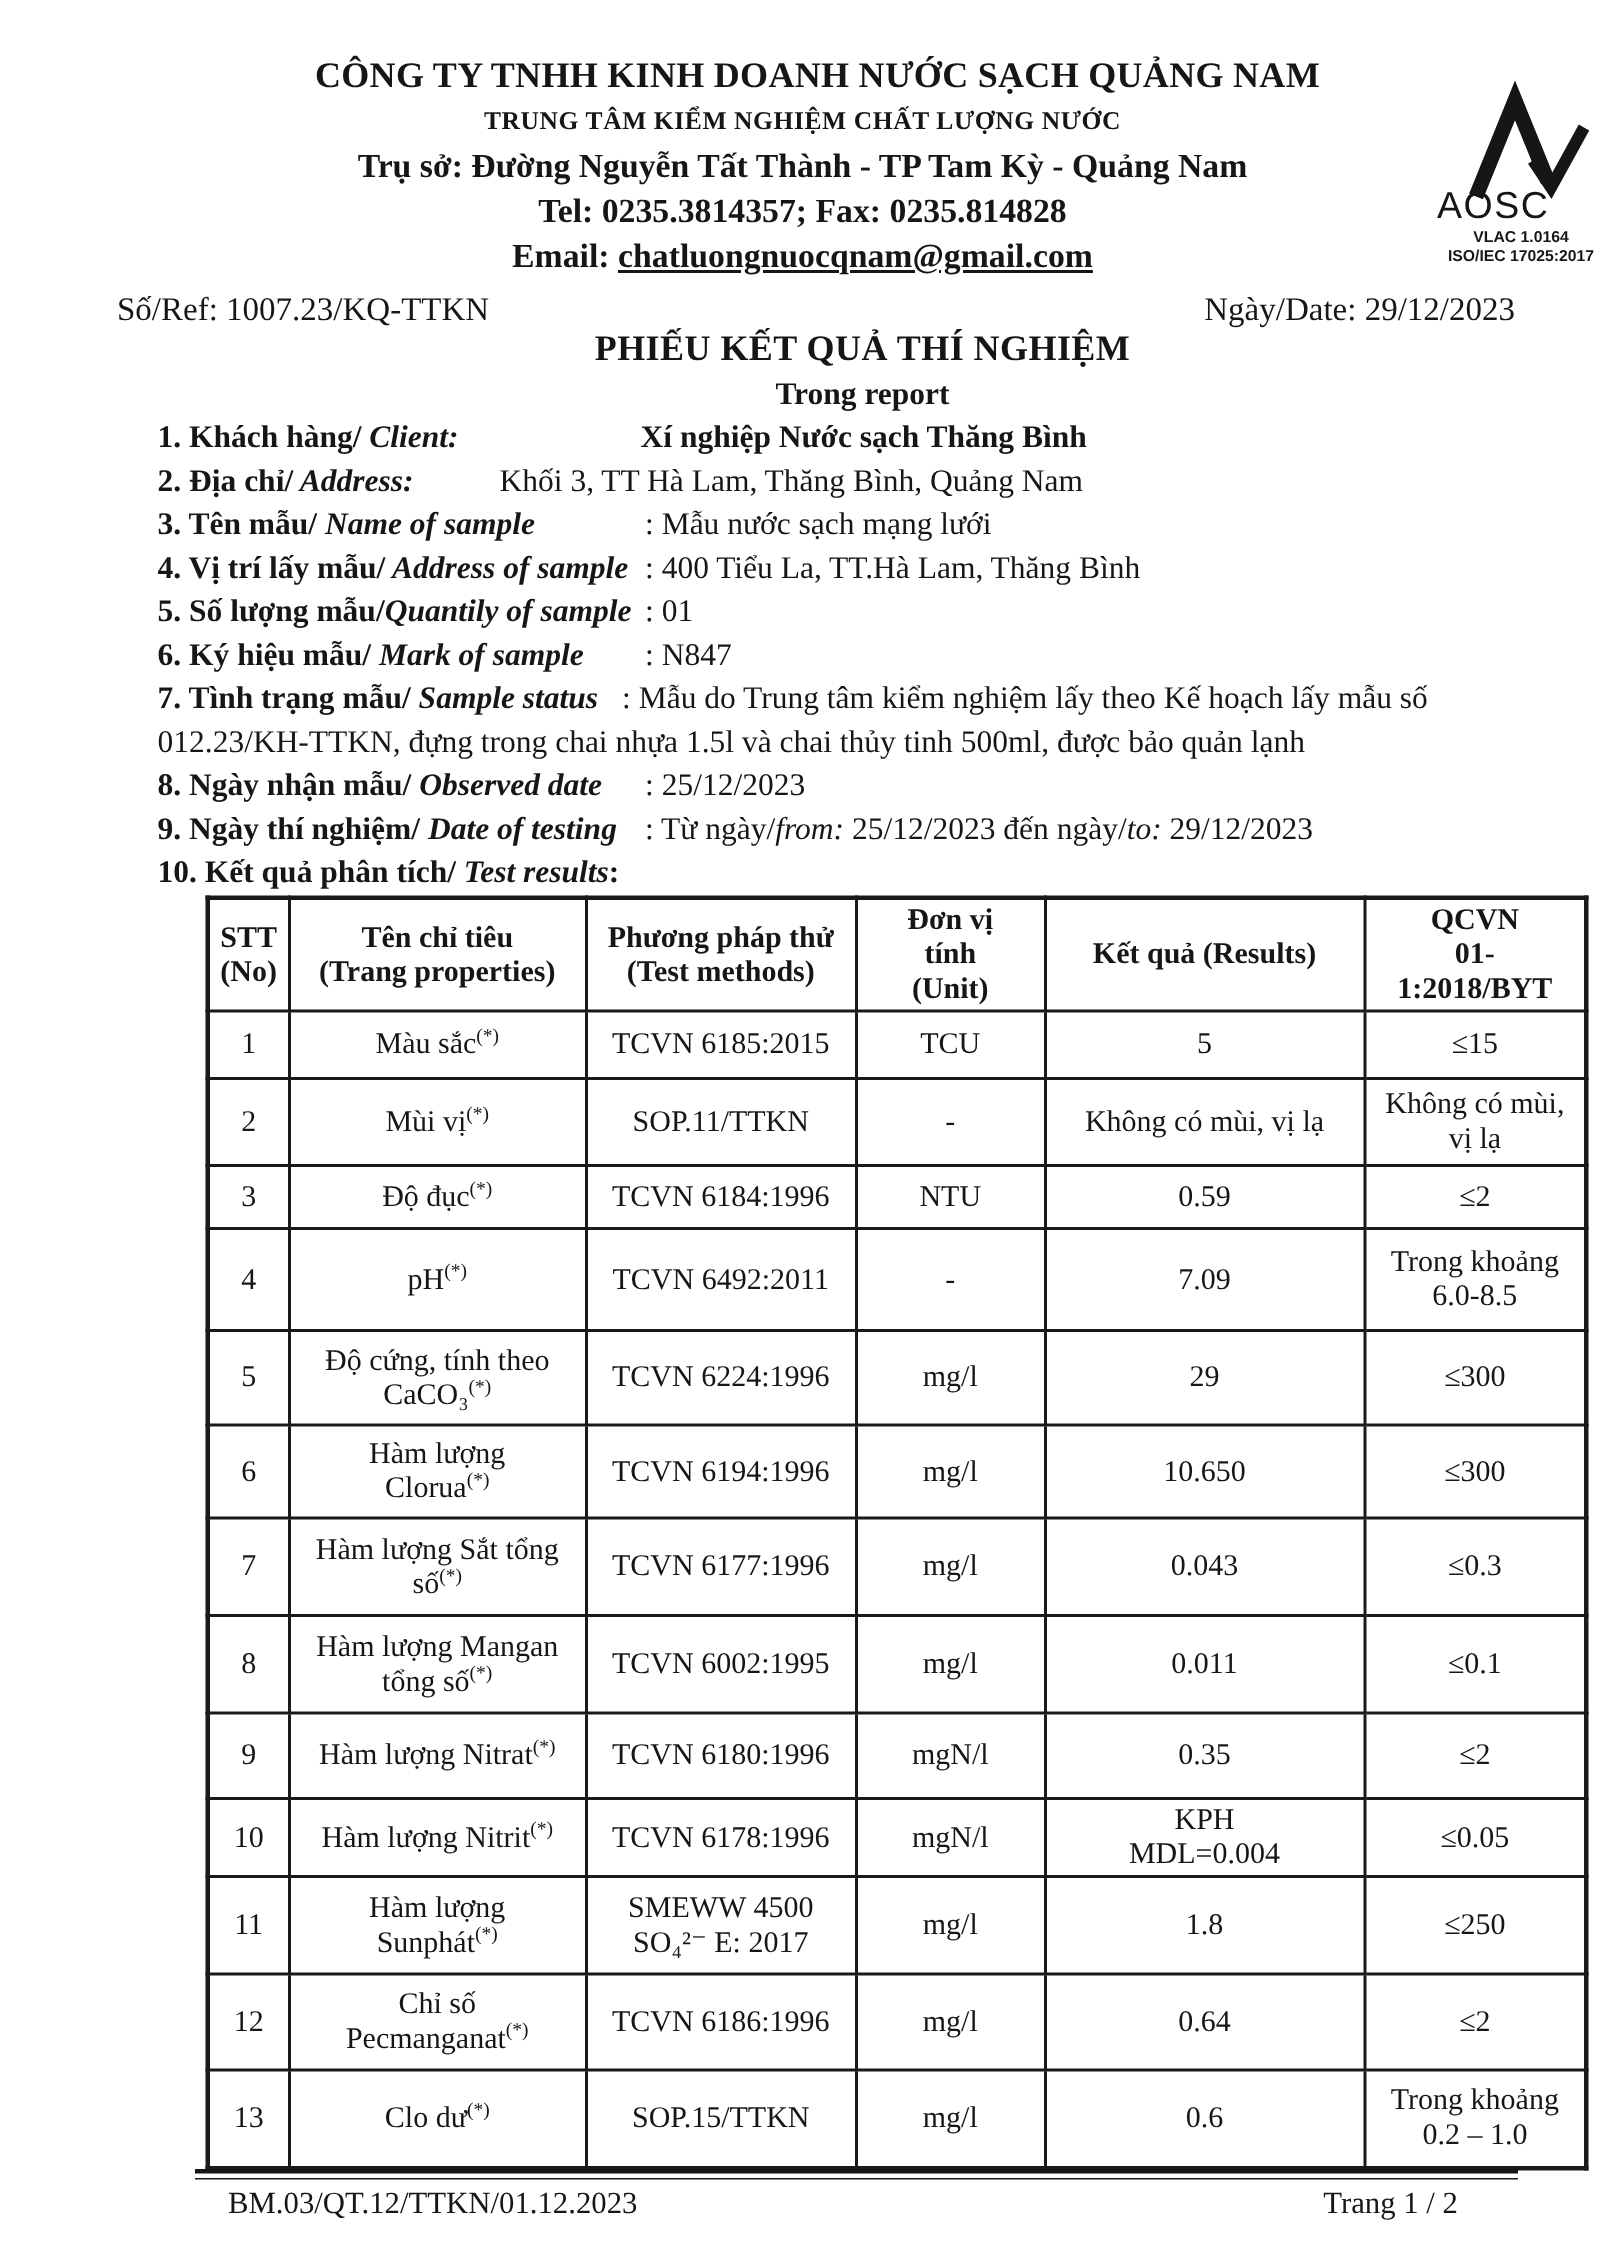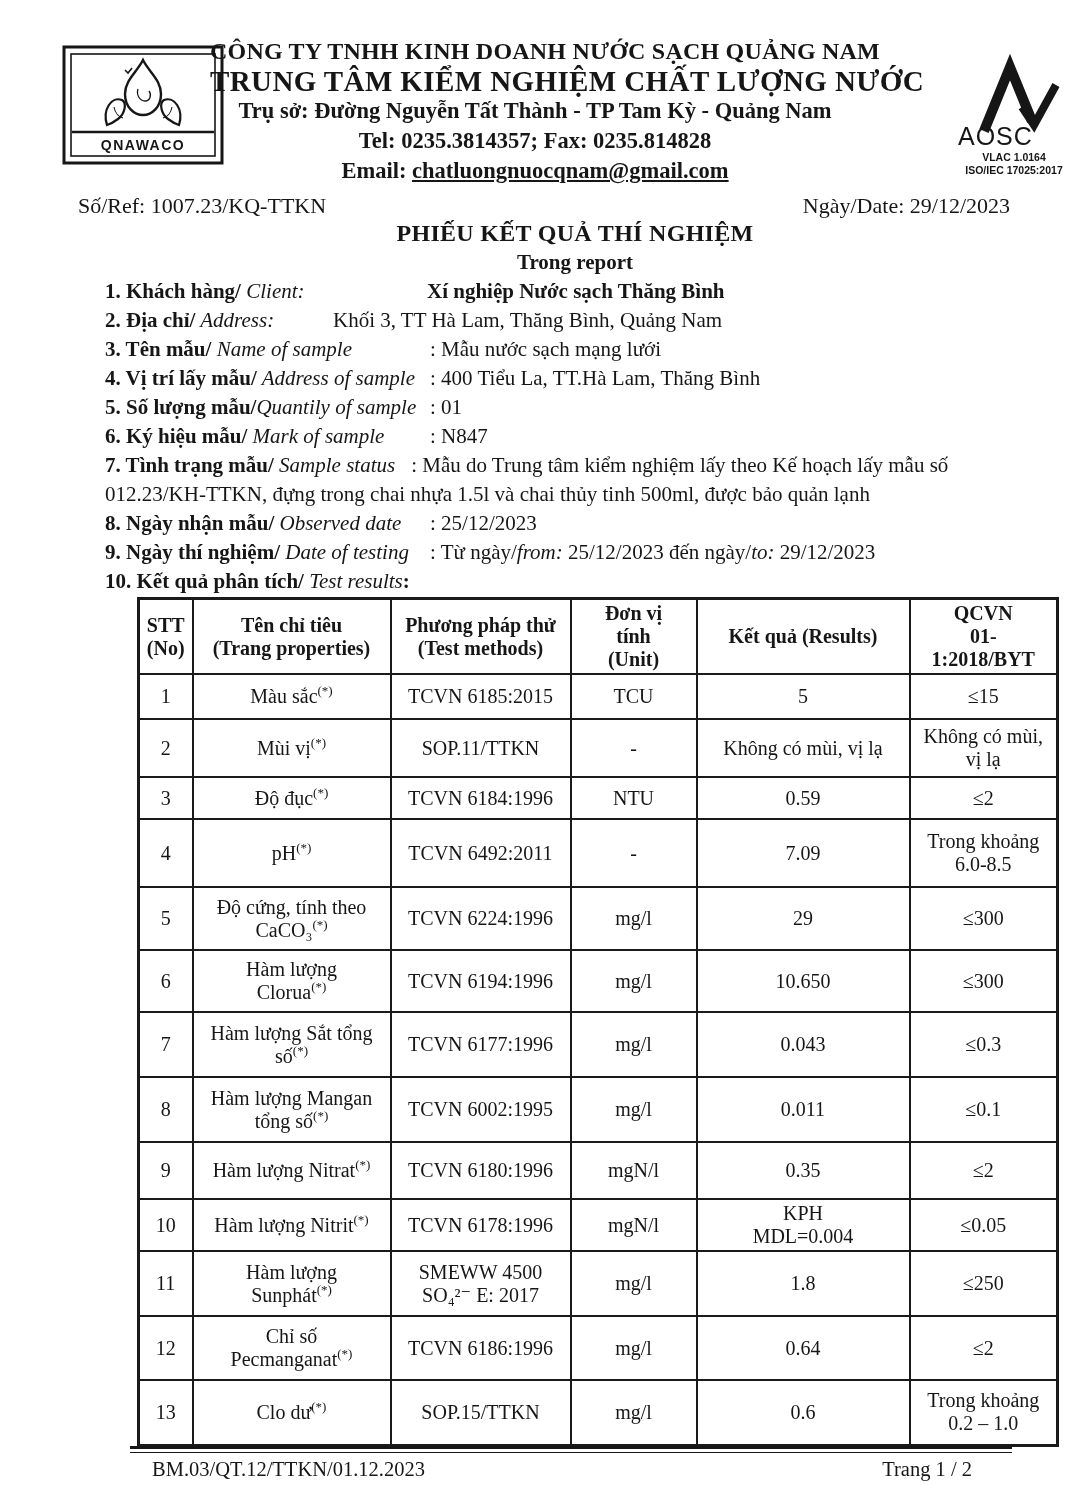--- a/index.html
+++ b/index.html
@@ -9,40 +9,40 @@
     -webkit-font-smoothing:antialiased;
   }
   .page{position:absolute;inset:0;overflow:hidden;}
 
   
   .logo-left{position:absolute;left:62px;top:45px;}
   .logo-ilac{position:absolute;left:843px;top:40px;}
   .logo-aosc{position:absolute;left:952px;top:51px;}
   .header-text{position:absolute;left:210px;top:36px;width:650px;text-align:center;}
   .co1{font-size:24px;font-weight:bold;line-height:30px;letter-spacing:.2px;white-space:nowrap;}
-  .co2{font-size:29px;font-weight:bold;line-height:30px;letter-spacing:.4px;white-space:nowrap;}
+  .co2{font-size:17px;font-weight:bold;line-height:30px;letter-spacing:.4px;white-space:nowrap;}
   .addr{font-size:22.5px;font-weight:bold;line-height:30px;white-space:nowrap;}
   .tel{font-size:22.5px;font-weight:bold;line-height:30px;white-space:nowrap;}
   .email-line{font-size:22.5px;font-weight:bold;line-height:30px;white-space:nowrap;}
   .email-addr{text-decoration:underline;}
 
   
   .ref-row{position:absolute;left:78px;top:193px;width:932px;display:flex;
     justify-content:space-between;font-size:22px;}
   .doc-title{position:absolute;left:105px;top:220px;width:940px;text-align:center;
     font-size:24px;font-weight:bold;letter-spacing:.3px;}
   .doc-subtitle{position:absolute;left:105px;top:250px;width:940px;text-align:center;
     font-size:21px;font-weight:bold;}
 
   
   .info{position:absolute;left:105px;top:277px;width:941px;font-size:21px;}
   .info-item{position:relative;height:29px;line-height:29px;white-space:nowrap;}
   .info-item.two-line{height:58px;white-space:normal;}
   .lab{font-weight:bold;}
-  .lab-en{font-weight:normal;font-style:italic;}
+  .lab-en{font-weight:bold;font-style:italic;}
   .it{font-style:italic;}
   .val-abs{position:absolute;top:0;left:325px;white-space:nowrap;font-weight:normal;}
   .val-client{left:322px;font-weight:bold;}
   .val-address{left:228px;}
   .tab7{display:inline-block;width:16px;}
 
   
   .results-table{position:absolute;left:137px;top:597px;border-collapse:collapse;
     table-layout:fixed;font-size:20px;}
   .results-table th,.results-table td{
@@ -65,39 +65,20 @@
   .footer-rule{position:absolute;left:130px;top:1446px;width:882px;height:3px;
     border-top:3px solid #161616;border-bottom:1px solid #161616;}
   .footer-row{position:absolute;left:152px;top:1458px;width:820px;display:flex;
     justify-content:space-between;font-size:20.5px;align-items:flex-end;}
 </style>
 </head>
 <body>
 
 <div class="page">
 
-  <div class="logo-left">
-    <svg width="162" height="120" viewBox="0 0 162 120">
-      <rect x="2" y="2" width="158" height="116" fill="none" stroke="#161616" stroke-width="3"></rect>
-      <rect x="9" y="9" width="144" height="102" fill="none" stroke="#161616" stroke-width="1.6"></rect>
-      <g fill="none" stroke="#161616">
-        <path d="M81,15 C87,27 99,35 99,49 C99,62 90,70 81,70 C72,70 63,62 63,49 C63,35 75,27 81,15 Z" stroke-width="2.4"></path>
-        <path d="M76,44 C74,50 78,56 83,56 C88,56 90,50 87,46" stroke-width="1.3"></path>
-        <path d="M63,25 l3,3 l4,-5" stroke-width="1.6"></path>
-      </g>
-      <g fill="none" stroke="#161616" stroke-width="2.2">
-        <path d="M45,80 C40,64 50,51 60,55 C65,58 63,69 56,74 C52,77 48,79 45,80 Z"></path>
-        <path d="M117,80 C122,64 112,51 102,55 C97,58 99,69 106,74 C110,77 114,79 117,80 Z"></path>
-        <path d="M52,62 C53,68 57,72 61,73" stroke-width="1.1"></path>
-        <path d="M110,62 C109,68 105,72 101,73" stroke-width="1.1"></path>
-      </g>
-      <line x1="10" y1="87" x2="152" y2="87" stroke="#161616" stroke-width="2.4"></line>
-      <text x="81" y="105" text-anchor="middle" font-family="Liberation Sans, sans-serif" font-size="14" font-weight="bold" letter-spacing="1.5" fill="#161616">QNAWACO</text>
-    </svg>
-  </div>
 
   <div class="header-text">
     <div class="co1">CÔNG TY TNHH KINH DOANH NƯỚC SẠCH QUẢNG NAM</div>
     <div class="co2">TRUNG TÂM KIỂM NGHIỆM CHẤT LƯỢNG NƯỚC</div>
     <div class="addr">Trụ sở: Đường Nguyễn Tất Thành - TP Tam Kỳ - Quảng Nam</div>
     <div class="tel">Tel: 0235.3814357; Fax: 0235.814828</div>
     <div class="email-line"><span>Email: </span><span class="email-addr">chatluongnuocqnam@gmail.com</span></div>
   </div>
 
 

